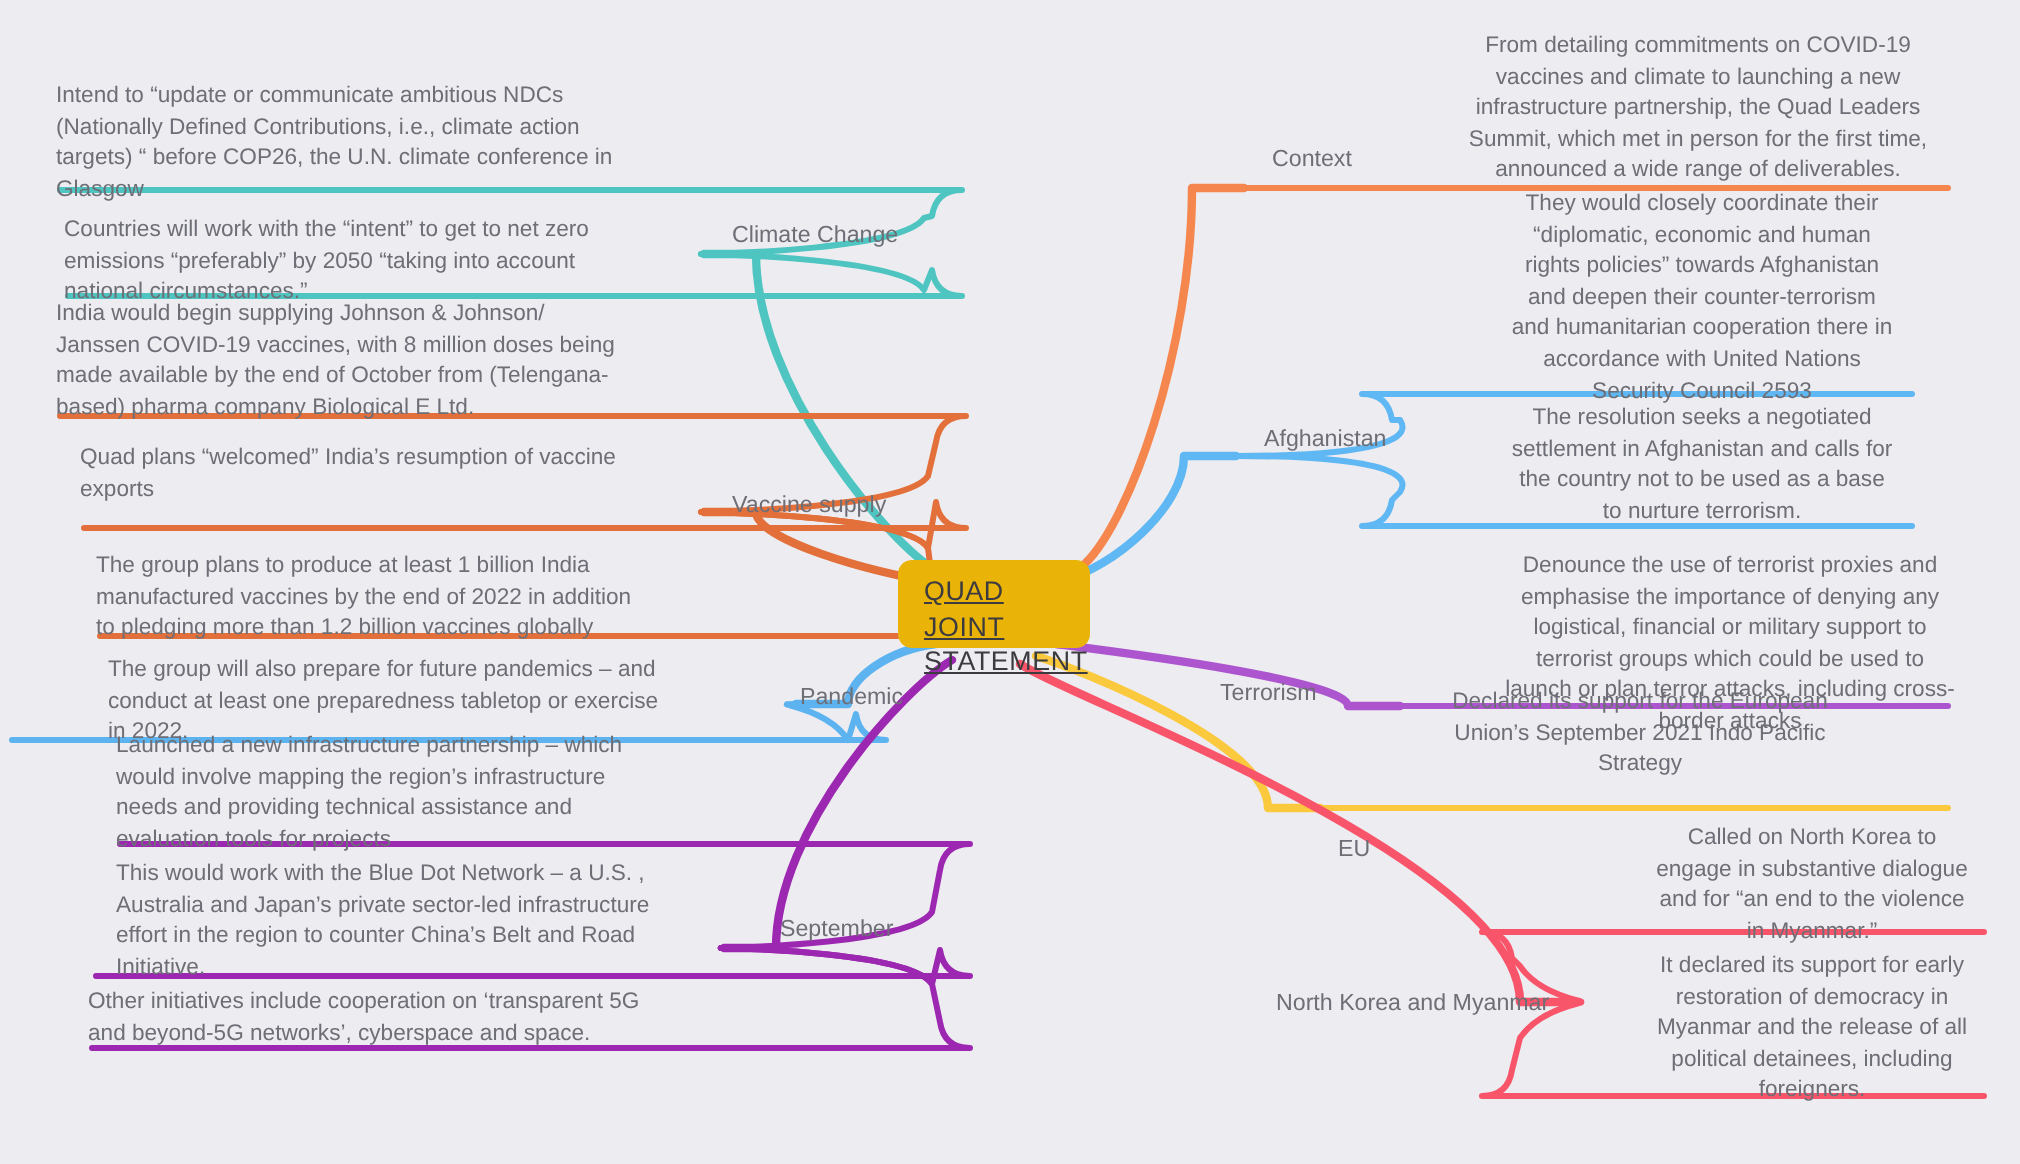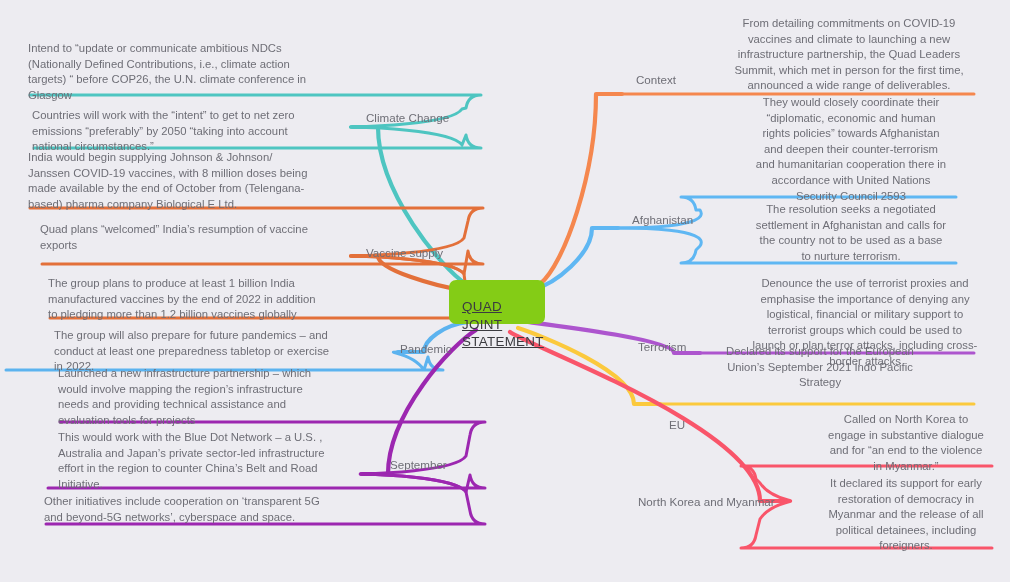--- a/index.html
+++ b/index.html
@@ -32,28 +32,28 @@
   .leaf.r { text-align: center; }
   .branch-label {
     position: absolute;
     color: #6e6e76;
     font-size: 11.6px;
     line-height: 14px;
     white-space: nowrap;
   }
   #center-node {
     position: absolute;
-    background: #84cc16;
+    background: #eab308;
     border-radius: 7px;
     color: #3b3b40;
     font-size: 13.4px;
     line-height: 17.5px;
     letter-spacing: 0.3px;
     text-align: left;
-    padding: 18px 13px 10px 13px;
+    padding: 7px 13px 10px 13px;
     box-sizing: border-box;
     white-space: pre-line;
     text-decoration: underline;
   }
 </style>
 </head>
 <body>
 
 <div id="canvas">
 
@@ -90,21 +90,21 @@
   <div id="center-node" style="left: 449px; top: 280px; width: 96px; height: 44px;">QUAD JOINT
 STATEMENT</div>
 
   <div id="labels-layer">
       <div class="branch-label" style="left: 366px; top: 111px;">Climate Change</div>
       <div class="branch-label" style="left: 366px; top: 246px;">Vaccine supply</div>
       <div class="branch-label" style="left: 400px; top: 342px;">Pandemic</div>
       <div class="branch-label" style="left: 390px; top: 458px;">September</div>
       <div class="branch-label" style="left: 636px; top: 73px;">Context</div>
       <div class="branch-label" style="left: 632px; top: 213px;">Afghanistan</div>
-      <div class="branch-label" style="left: 638px; top: 340px;">Terrorism</div>
+      <div class="branch-label" style="left: 610px; top: 340px;">Terrorism</div>
       <div class="branch-label" style="left: 669px; top: 390px; margin-top: 28px;">EU</div>
       <div class="branch-label" style="left: 638px; top: 495px;">North Korea and Myanmar</div>
     </div>
   <div id="leaves-layer">
       <div class="leaf l" style="left: 28px; top: 41px; width: 316px;">Intend to “update or communicate ambitious NDCs
 (Nationally Defined Contributions, i.e., climate action
 targets) “ before COP26, the U.N. climate conference in
 Glasgow</div>
       <div class="leaf l" style="left: 32px; top: 108px; width: 316px;">Countries will work with the “intent” to get to net zero
 emissions “preferably” by 2050 “taking into account

